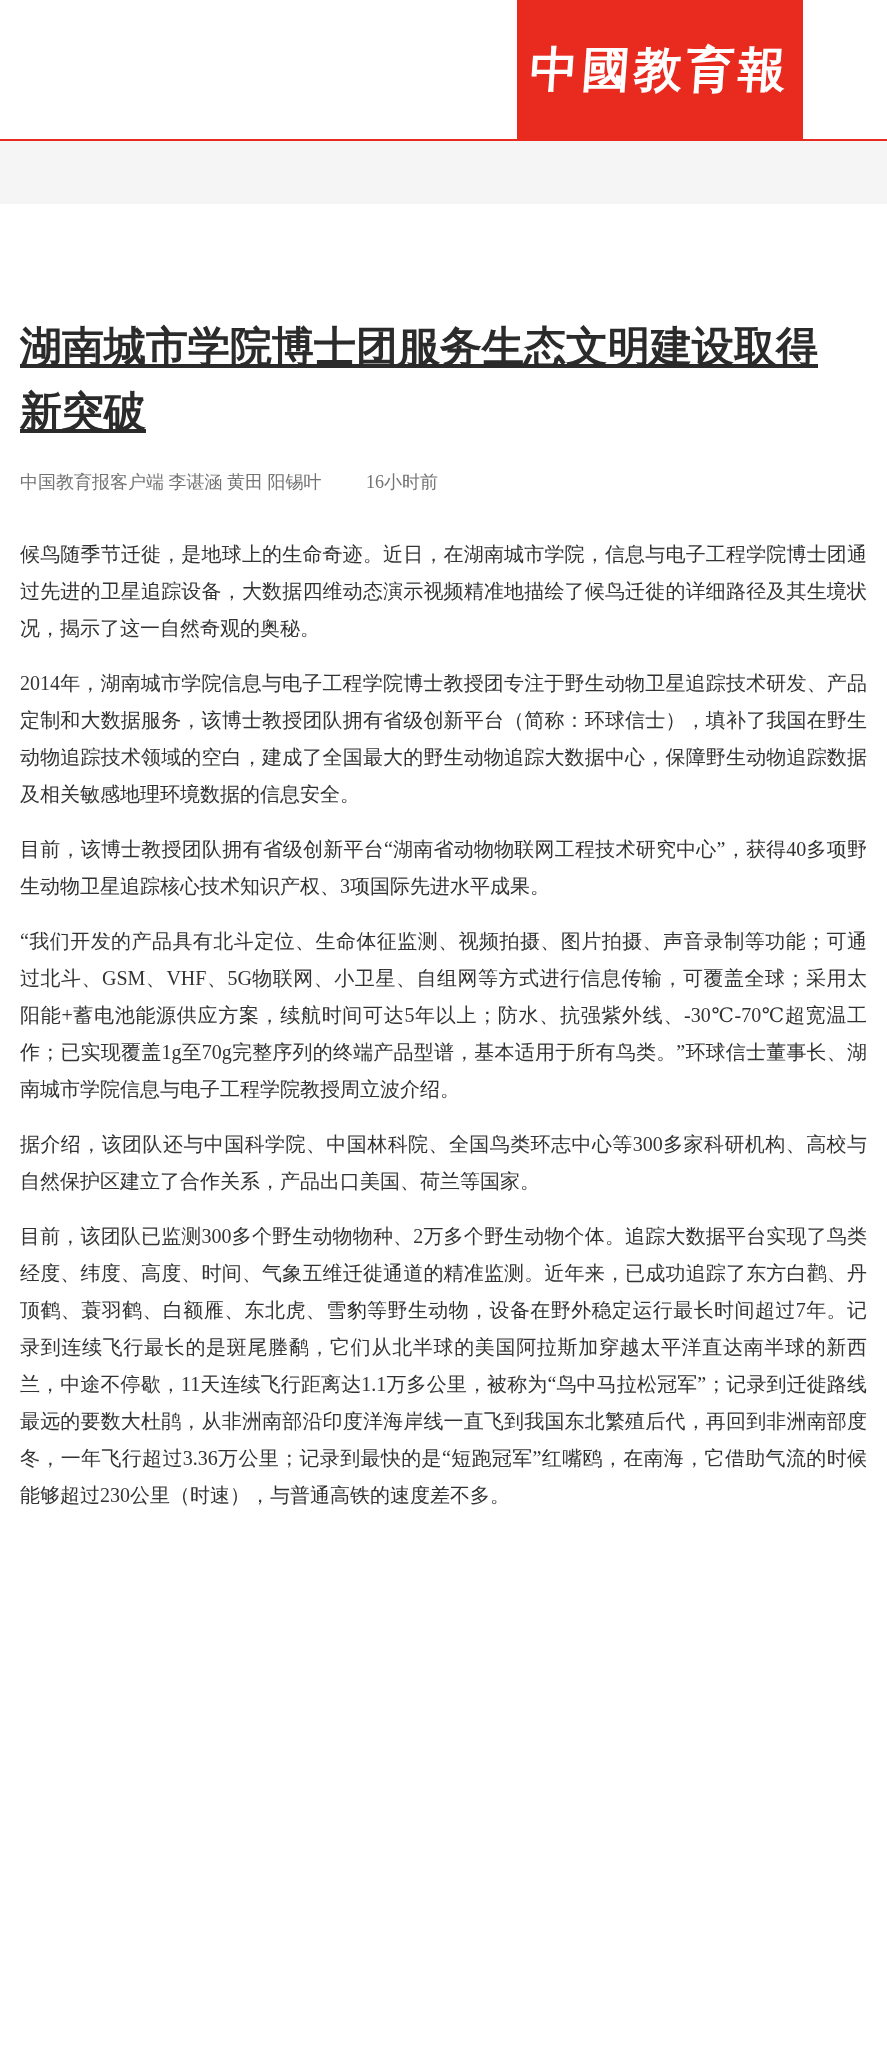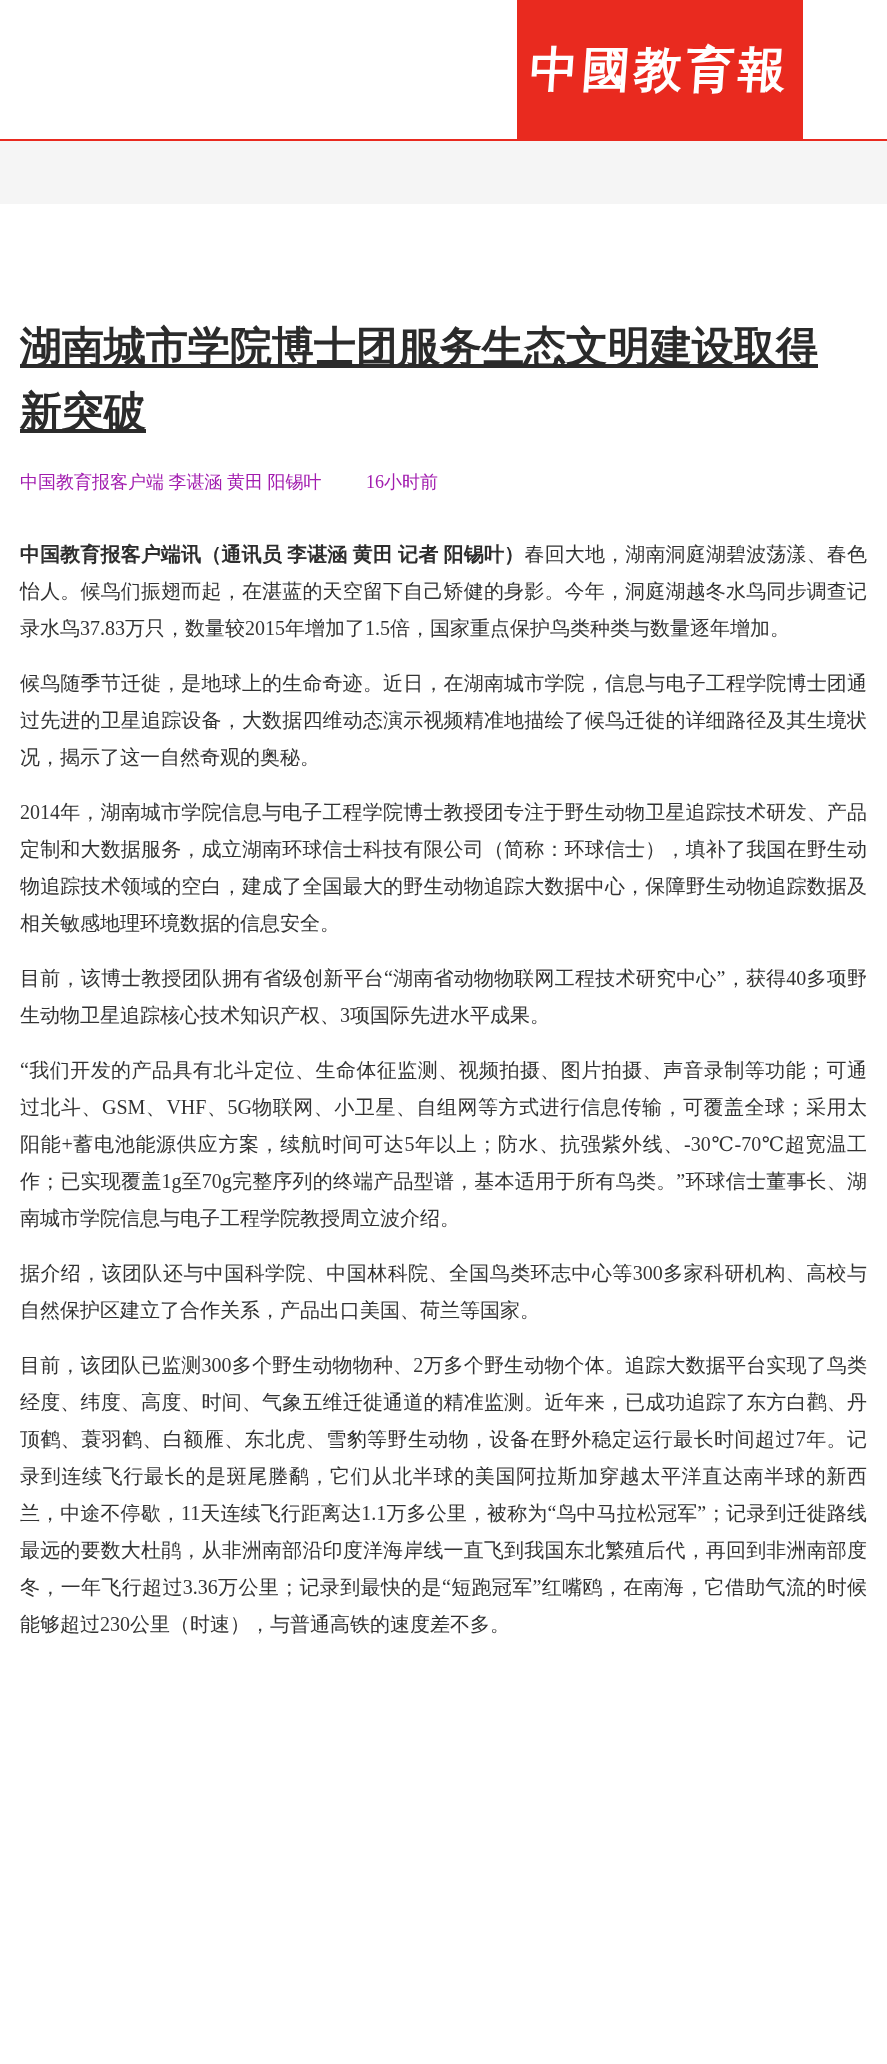--- a/index.html
+++ b/index.html
@@ -53,21 +53,21 @@
     margin: 111px 0 0 0;
     font-size: 42px;
     line-height: 1.55;
     font-weight: 700;
     color: #2b2b2b;
     text-decoration: underline;
   }
   .byline {
     margin-top: 25px;
     font-size: 18px;
-    color: #a21caf;
+    color: #737373;
     white-space: nowrap;
   }
   .byline .time {
     margin-left: 40px;
   }
   .article-body {
     margin-top: 42px;
     padding-bottom: 20px;
   }
   .article-body p {
@@ -96,22 +96,21 @@
 <main class="content">
 
   <h1 class="article-title">湖南城市学院博士团服务生态文明建设取得新突破</h1>
 
   <div class="byline">
     <span class="source">中国教育报客户端 李谌涵 黄田 阳锡叶</span>
     <span class="time">16小时前</span>
   </div>
 
   <article class="article-body">
-    <p><strong>中国教育报客户端讯（通讯员 李谌涵 黄田 记者 阳锡叶）</strong><span>春回大地，湖南洞庭湖碧波荡漾、春色怡人。候鸟们振翅而起，在湛蓝的天空留下自己矫健的身影。今年，洞庭湖越冬水鸟同步调查记录水鸟37.83万只，数量较2015年增加了1.5倍，国家重点保护鸟类种类与数量逐年增加。</span></p>
     <p><span>候鸟随季节迁徙，是地球上的生命奇迹。近日，在湖南城市学院，信息与电子工程学院博士团通过先进的卫星追踪设备，大数据四维动态演示视频精准地描绘了候鸟迁徙的详细路径及其生境状况，揭示了这一自然奇观的奥秘。</span></p>
-    <p><span>2014年，湖南城市学院信息与电子工程学院博士教授团专注于野生动物卫星追踪技术研发、产品定制和大数据服务，成立湖南环球信士科技有限公司（简称：环球信士），填补了我国在野生动物追踪技术领域的空白，建成了全国最大的野生动物追踪大数据中心，保障野生动物追踪数据及相关敏感地理环境数据的信息安全。</span></p>
+    <p><span>2014年，湖南城市学院信息与电子工程学院博士教授团专注于野生动物卫星追踪技术研发、产品定制和大数据服务，该博士教授团队拥有省级创新平台（简称：环球信士），填补了我国在野生动物追踪技术领域的空白，建成了全国最大的野生动物追踪大数据中心，保障野生动物追踪数据及相关敏感地理环境数据的信息安全。</span></p>
     <p><span>目前，该博士教授团队拥有省级创新平台“湖南省动物物联网工程技术研究中心”，获得40多项野生动物卫星追踪核心技术知识产权、3项国际先进水平成果。</span></p>
     <p><span>“我们开发的产品具有北斗定位、生命体征监测、视频拍摄、图片拍摄、声音录制等功能；可通过北斗、GSM、VHF、5G物联网、小卫星、自组网等方式进行信息传输，可覆盖全球；采用太阳能+蓄电池能源供应方案，续航时间可达5年以上；防水、抗强紫外线、-30℃-70℃超宽温工作；已实现覆盖1g至70g完整序列的终端产品型谱，基本适用于所有鸟类。”环球信士董事长、湖南城市学院信息与电子工程学院教授周立波介绍。</span></p>
     <p><span>据介绍，该团队还与中国科学院、中国林科院、全国鸟类环志中心等300多家科研机构、高校与自然保护区建立了合作关系，产品出口美国、荷兰等国家。</span></p>
     <p><span>目前，该团队已监测300多个野生动物物种、2万多个野生动物个体。追踪大数据平台实现了鸟类经度、纬度、高度、时间、气象五维迁徙通道的精准监测。近年来，已成功追踪了东方白鹳、丹顶鹤、蓑羽鹤、白额雁、东北虎、雪豹等野生动物，设备在野外稳定运行最长时间超过7年。记录到连续飞行最长的是斑尾塍鹬，它们从北半球的美国阿拉斯加穿越太平洋直达南半球的新西兰，中途不停歇，11天连续飞行距离达1.1万多公里，被称为“鸟中马拉松冠军”；记录到迁徙路线最远的要数大杜鹃，从非洲南部沿印度洋海岸线一直飞到我国东北繁殖后代，再回到非洲南部度冬，一年飞行超过3.36万公里；记录到最快的是“短跑冠军”红嘴鸥，在南海，它借助气流的时候能够超过230公里（时速），与普通高铁的速度差不多。</span></p>
   </article>
 
 </main>
 
 </body></html>

